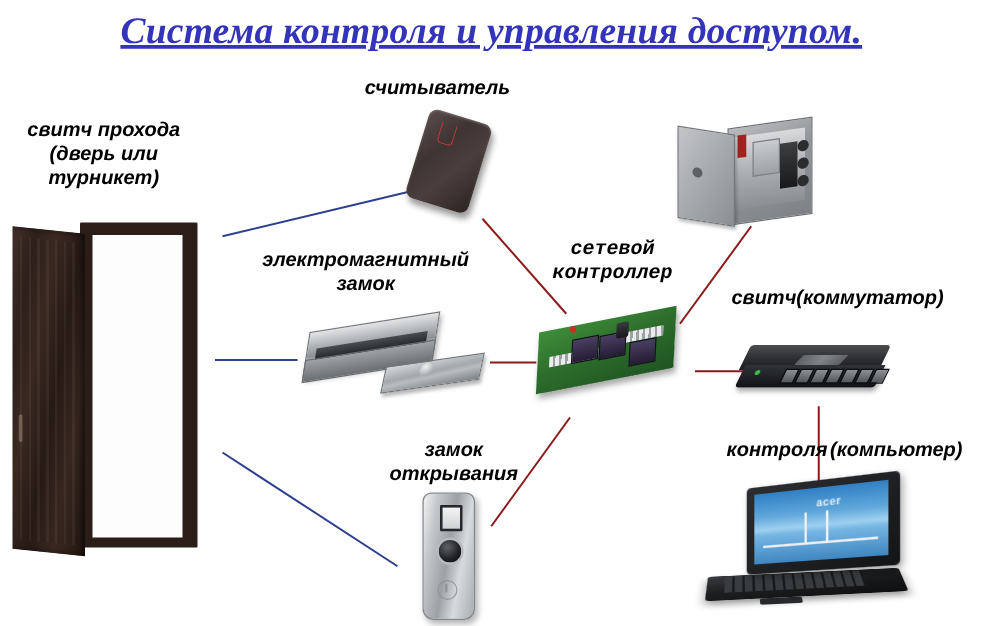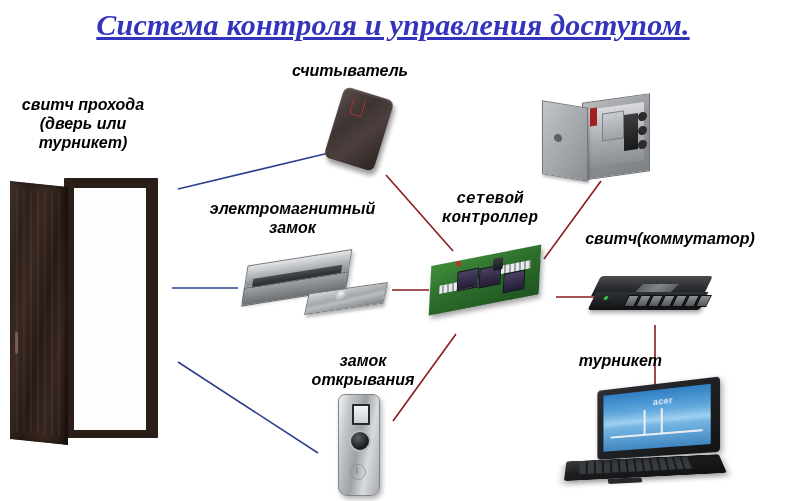--- a/index.html
+++ b/index.html
@@ -523,21 +523,22 @@
 
   <div class="label" style="left:278px; top:352px; width:170px;">замок
 открывания</div>
   <div class="device" id="exitbtn">
     <div class="bt-body"></div>
     <div class="bt-window"></div>
     <div class="bt-knob"></div>
     <div class="bt-icon"></div>
   </div>
 
-  <div class="label" style="left:552px; top:352px; width:110px; text-align:right;">турникет</div>
+  <div class="label" style="left:552px; top:352px; width:110px; text-align:right;">контроля</div>
+  <div class="label" style="left:664px; top:352px; width:120px; text-align:left;">(компьютер)</div>
   <div class="device" id="laptop">
     <div class="lt-base"></div>
     <div class="lt-keys"></div>
     <div class="lt-pad"></div>
     <div class="lt-lid"></div>
     <div class="lt-screen">
       <div class="lt-bridge"></div>
       <div class="lt-pylon" style="left:44px;"></div>
       <div class="lt-pylon" style="left:62px;"></div>
       <div class="lt-acer">acer</div>

